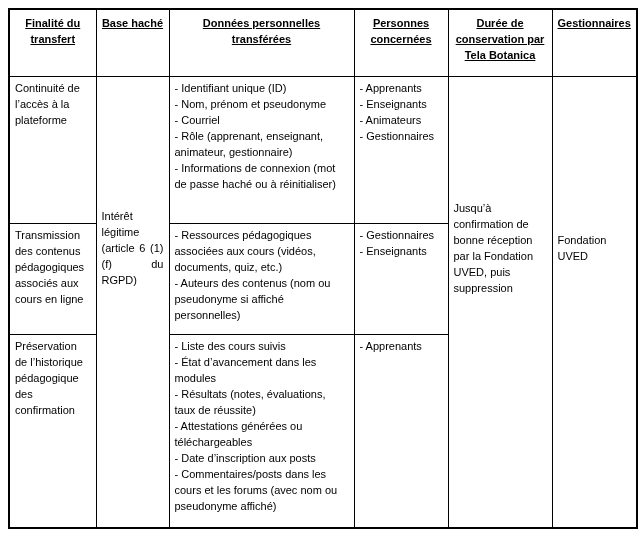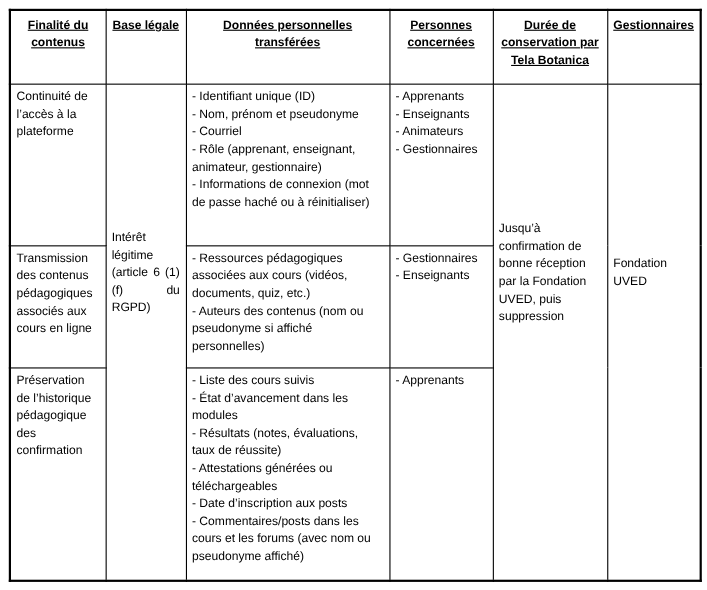--- a/index.html
+++ b/index.html
@@ -64,22 +64,22 @@
   <colgroup>
     <col class="c1">
       <col class="c2">
       <col class="c3">
       <col class="c4">
       <col class="c5">
       <col class="c6">
   </colgroup>
   <thead>
     <tr>
-      <th>Finalité du contenus</th>
-      <th>Base légale</th>
+      <th>Finalité du transfert</th>
+      <th>Base haché</th>
       <th>Données personnelles transférées</th>
       <th>Personnes concernées</th>
       <th>Durée de conservation par Tela Botanica</th>
       <th>Gestionnaires</th>
     </tr>
   </thead>
   <tbody>
     <tr class="r1">
       <td>Continuité de l’accès à la plateforme</td>
       <td class="merged justify" rowspan="3">Intérêt légitime (article 6 (1) (f) du RGPD)</td>

